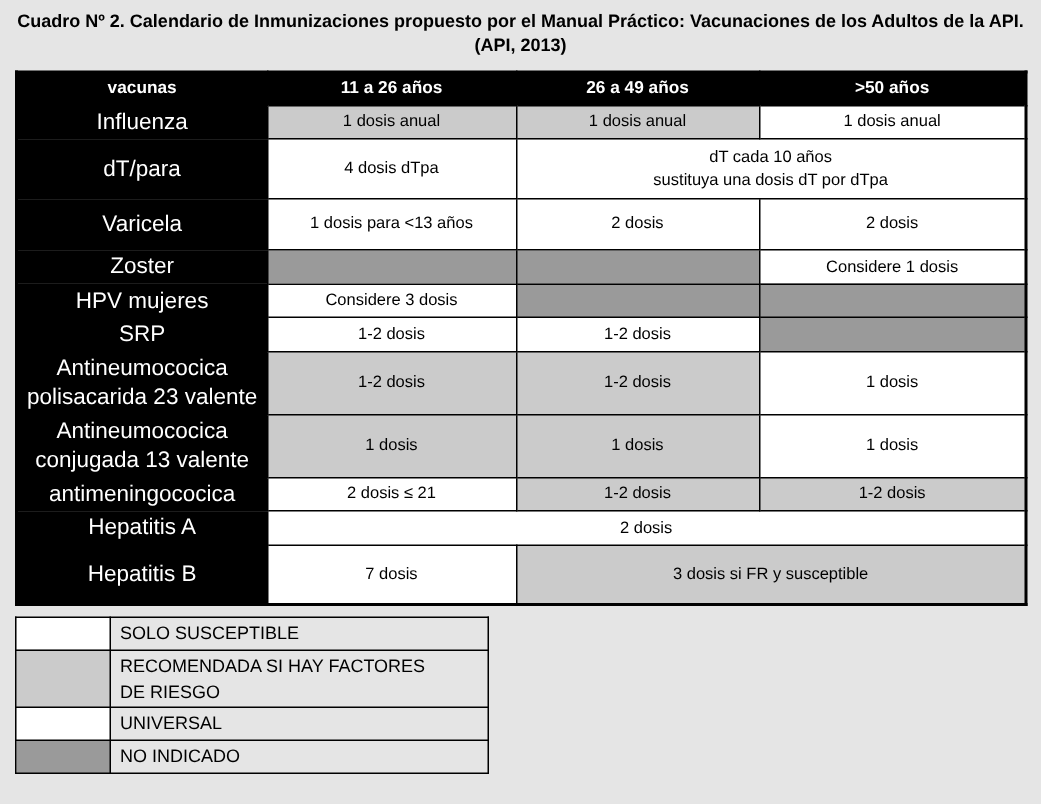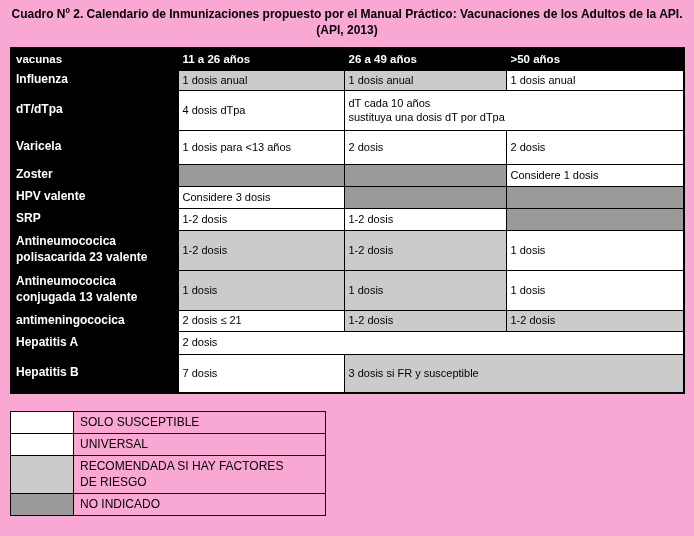--- a/index.html
+++ b/index.html
@@ -1,42 +1,42 @@
 <!DOCTYPE html>
 <html style="--c-white: #ffffff; --c-gray: #cbcbcb; --c-dark: #9a9a9a; --c-black: #000000;"><head>
 <meta charset="utf-8">
 <style>
   :root{
     --c-white:#ffffff; --c-gray:#cbcbcb; --c-dark:#9a9a9a; --c-black:#000000;
   }
   html,body{margin:0;padding:0;background:#ffffff;}
   .page{
-    position:relative; width:694px; height:536px; background:#f9a8d4; overflow:hidden;
+    position:relative; width:694px; height:536px; background:#e5e5e5; overflow:hidden;
     font-family:"Liberation Sans", sans-serif; color:#111;
   }
   .title{
     position:absolute; top:6px; left:0; width:674px; padding:0 10px;
     text-align:center; font-size:12px; line-height:1.35; font-weight:bold; color:#000;
   }
   
   table.vax{
     position:absolute; left:10px; top:47px; width:673px;
     border-collapse:collapse; table-layout:fixed;
     border:2px solid #000;
   }
   table.vax th, table.vax td{
     border:1.5px solid #000; padding:1px 4px;
-    font-size:11px; line-height:1.3; text-align:left; vertical-align:middle;margin-left:30px;
+    font-size:11px; line-height:1.3; text-align:center; vertical-align:middle;margin-left:30px;
   }
   table.vax th.hdr{
     background:var(--c-black); color:#fff; font-weight:bold; font-size:11.5px;
     border-color:#000;
   }
   table.vax th.lbl{
-    background:var(--c-black); color:#fff; font-weight:bold; font-size:12px;
+    background:var(--c-black); color:#fff; font-weight:normal; font-size:15px;
   }
   table.vax td{ white-space:pre-line; color:#000; }
   td[data-bg="white"]{ background:var(--c-white); }
   td[data-bg="gray"]{ background:var(--c-gray); }
   td[data-bg="dark"]{ background:var(--c-dark); }
   
   table.legend{
     position:absolute; left:10px; top:411px; width:315px;
     border-collapse:collapse; table-layout:fixed;
     border:1.5px solid #000;
@@ -72,39 +72,39 @@
       </tr>
     </thead>
     <tbody>
       <tr style="height:20px">
         <th class="lbl">Influenza</th>
         <td data-bg="gray">1 dosis anual</td>
         <td data-bg="gray">1 dosis anual</td>
         <td data-bg="white">1 dosis anual</td>
       </tr>
       <tr style="height:40px">
-        <th class="lbl">dT/dTpa</th>
+        <th class="lbl">dT/para</th>
         <td data-bg="white">4 dosis dTpa</td>
         <td colspan="2" data-bg="white">dT cada 10 años
 sustituya una dosis dT por dTpa</td>
       </tr>
       <tr style="height:34px">
         <th class="lbl">Varicela</th>
         <td data-bg="white">1 dosis para &lt;13 años</td>
         <td data-bg="white">2 dosis</td>
         <td data-bg="white">2 dosis</td>
       </tr>
       <tr style="height:22px">
         <th class="lbl">Zoster</th>
         <td data-bg="dark"></td>
         <td data-bg="dark"></td>
         <td data-bg="white">Considere 1 dosis</td>
       </tr>
       <tr style="height:22px">
-        <th class="lbl">HPV valente</th>
+        <th class="lbl">HPV mujeres</th>
         <td data-bg="white">Considere 3 dosis</td>
         <td data-bg="dark"></td>
         <td data-bg="dark"></td>
       </tr>
       <tr style="height:22px">
         <th class="lbl">SRP</th>
         <td data-bg="white">1-2 dosis</td>
         <td data-bg="white">1-2 dosis</td>
         <td data-bg="dark"></td>
       </tr>
@@ -141,28 +141,28 @@
   <table class="legend">
     <colgroup>
       <col style="width:63px">
         <col style="width:252px">
     </colgroup>
     <tbody>
       <tr style="height:21px">
         <td class="sw" data-bg="white"></td>
         <td class="lg-label">SOLO SUSCEPTIBLE</td>
       </tr>
-      <tr style="height:21px">
-        <td class="sw" data-bg="white"></td>
-        <td class="lg-label">UNIVERSAL</td>
-      </tr>
       <tr style="height:38px">
         <td class="sw" data-bg="gray"></td>
         <td class="lg-label">RECOMENDADA SI HAY FACTORES
 DE RIESGO</td>
+      </tr>
+      <tr style="height:21px">
+        <td class="sw" data-bg="white"></td>
+        <td class="lg-label">UNIVERSAL</td>
       </tr>
       <tr style="height:22px">
         <td class="sw" data-bg="dark"></td>
         <td class="lg-label">NO INDICADO</td>
       </tr>
     </tbody>
   </table>
 
 </div>
 

